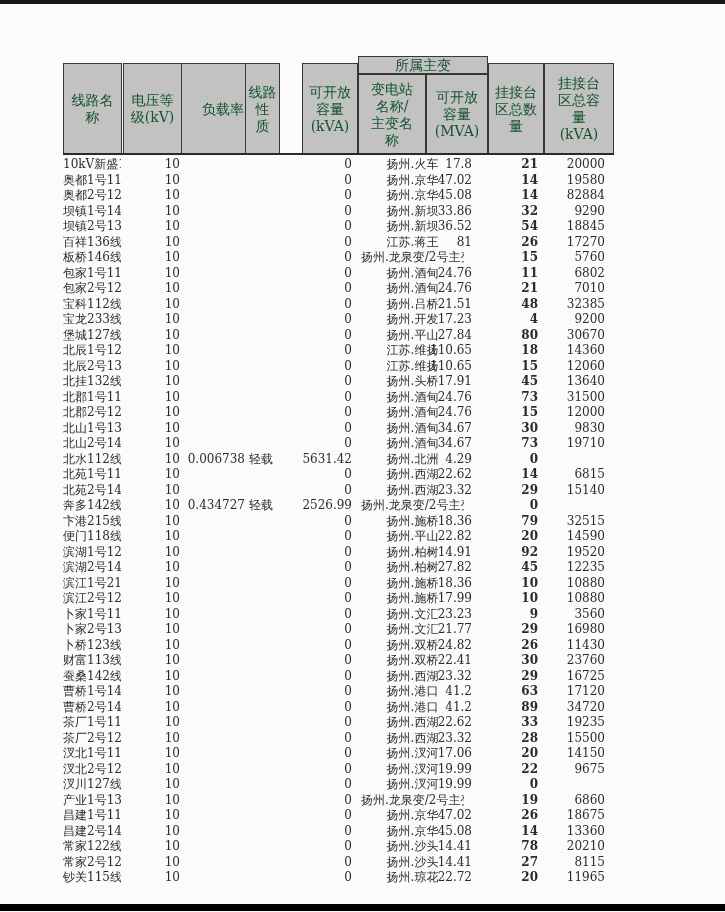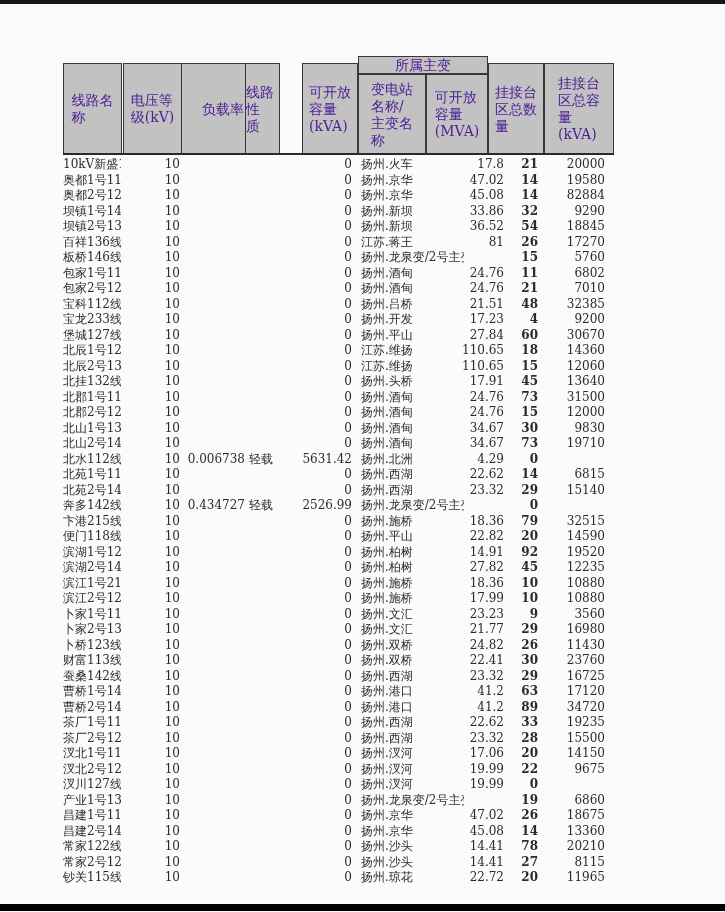--- a/index.html
+++ b/index.html
@@ -16,24 +16,24 @@
 
   #tablewrap{position:absolute;left:63px;top:0;width:553px;}
 
   
   .hcell{
     position:absolute;
     box-sizing:border-box;
     background:#c2c2c2;
     border:1px solid #383838;
     display:flex;align-items:center;justify-content:center;
-    text-align:left;
+    text-align:center;
     font-size:14px;line-height:17px;
     white-space:pre-line;
-    color:#4c1d95;
+    color:#14532d;
   }
   .hmain{top:63px;height:92px;}
   .hsub{top:74px;height:81px;}
   .hgroup{top:56px;height:18px;left:295px;width:130px;}
   .h1{left:0;width:59px;}
   .h2{left:60px;width:59px;}
   .h3{left:118px;width:84px;}
   .h4{left:182px;width:35px;}
   .h5{left:239px;width:56px;}
   .h6{left:295px;width:68px;}
@@ -48,22 +48,22 @@
   .trow span{
     position:absolute;top:0;height:15.5px;line-height:15.5px;
     font-size:12px;white-space:nowrap;color:#2b2b2b;
     box-sizing:border-box;
   }
   .d1{left:0;width:58px;overflow:hidden;text-align:left;}
   .d2{left:59px;width:58px;text-align:right;}
   .d3{left:118px;width:64px;text-align:right;}
   .d4{left:186px;width:55px;text-align:left;}
   .d5{left:239px;width:50px;text-align:right;}
-  .d6{left:298px;width:103px;overflow:hidden;text-align:left;}
-  .d7{left:384px;width:57px;text-align:right;}
+  .d6{left:298px;width:103px;overflow:hidden;text-align:center;}
+  .d7{left:352px;width:57px;text-align:right;}
   .d8{left:425px;width:50px;text-align:right;font-weight:bold;}
   .d9{left:481px;width:61px;text-align:right;}
 </style>
 </head>
 <body>
 
 <div id="page">
   <div class="topbar"></div>
 
   <div id="tablewrap">
@@ -218,21 +218,21 @@
         <span class="d9">9200</span>
       </div>
         <div class="trow" style="">
         <span class="d1">堡城127线</span>
         <span class="d2">10</span>
         <span class="d3"></span>
         <span class="d4"></span>
         <span class="d5">0</span>
         <span class="d6">扬州.平山</span>
         <span class="d7">27.84</span>
-        <span class="d8">60</span>
+        <span class="d8">80</span>
         <span class="d9">30670</span>
       </div>
         <div class="trow" style="">
         <span class="d1">北辰1号12</span>
         <span class="d2">10</span>
         <span class="d3"></span>
         <span class="d4"></span>
         <span class="d5">0</span>
         <span class="d6">江苏.维扬</span>
         <span class="d7">110.65</span>

